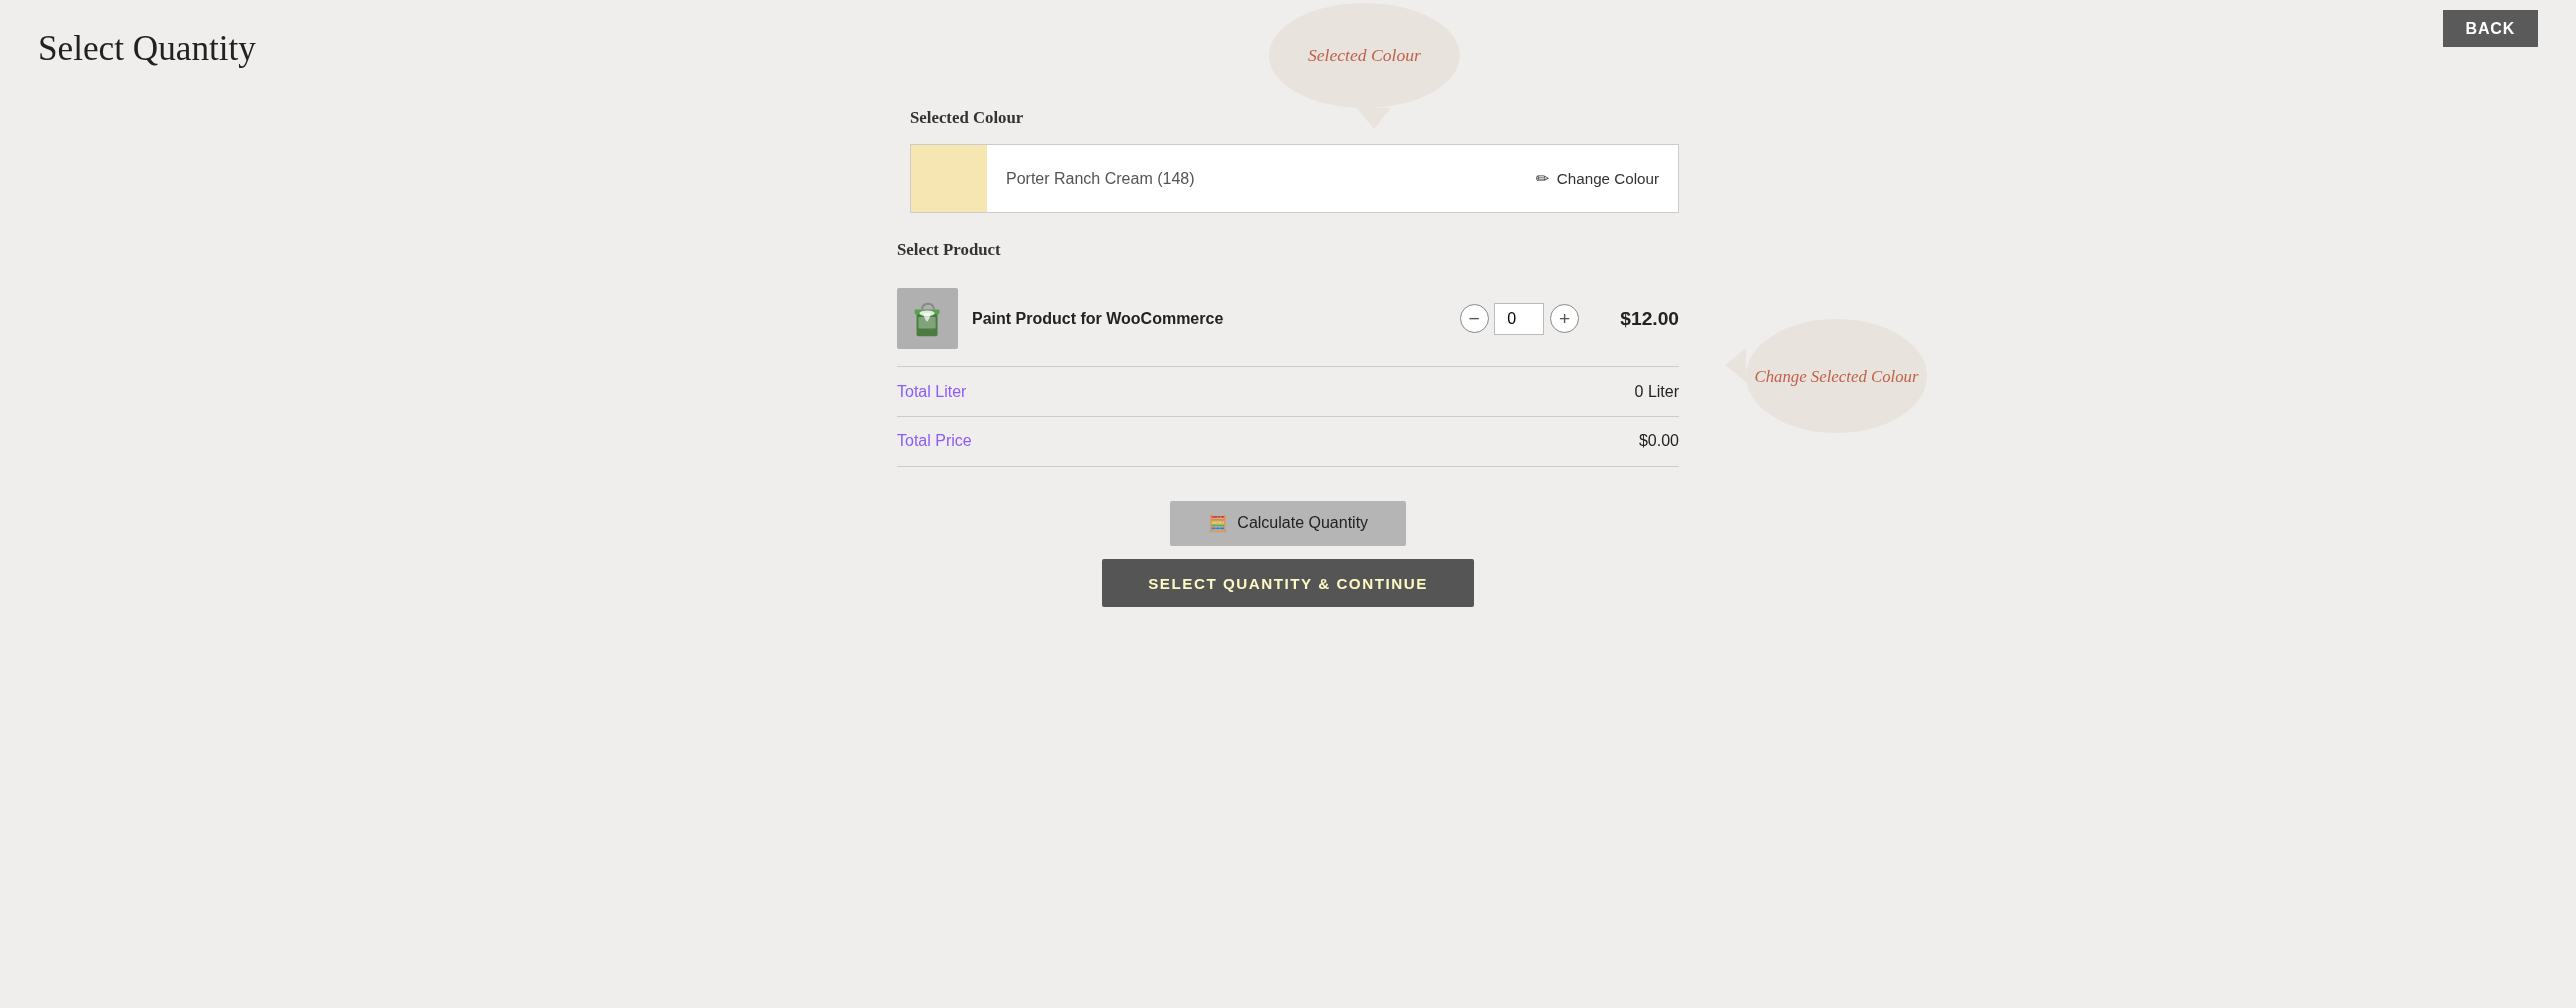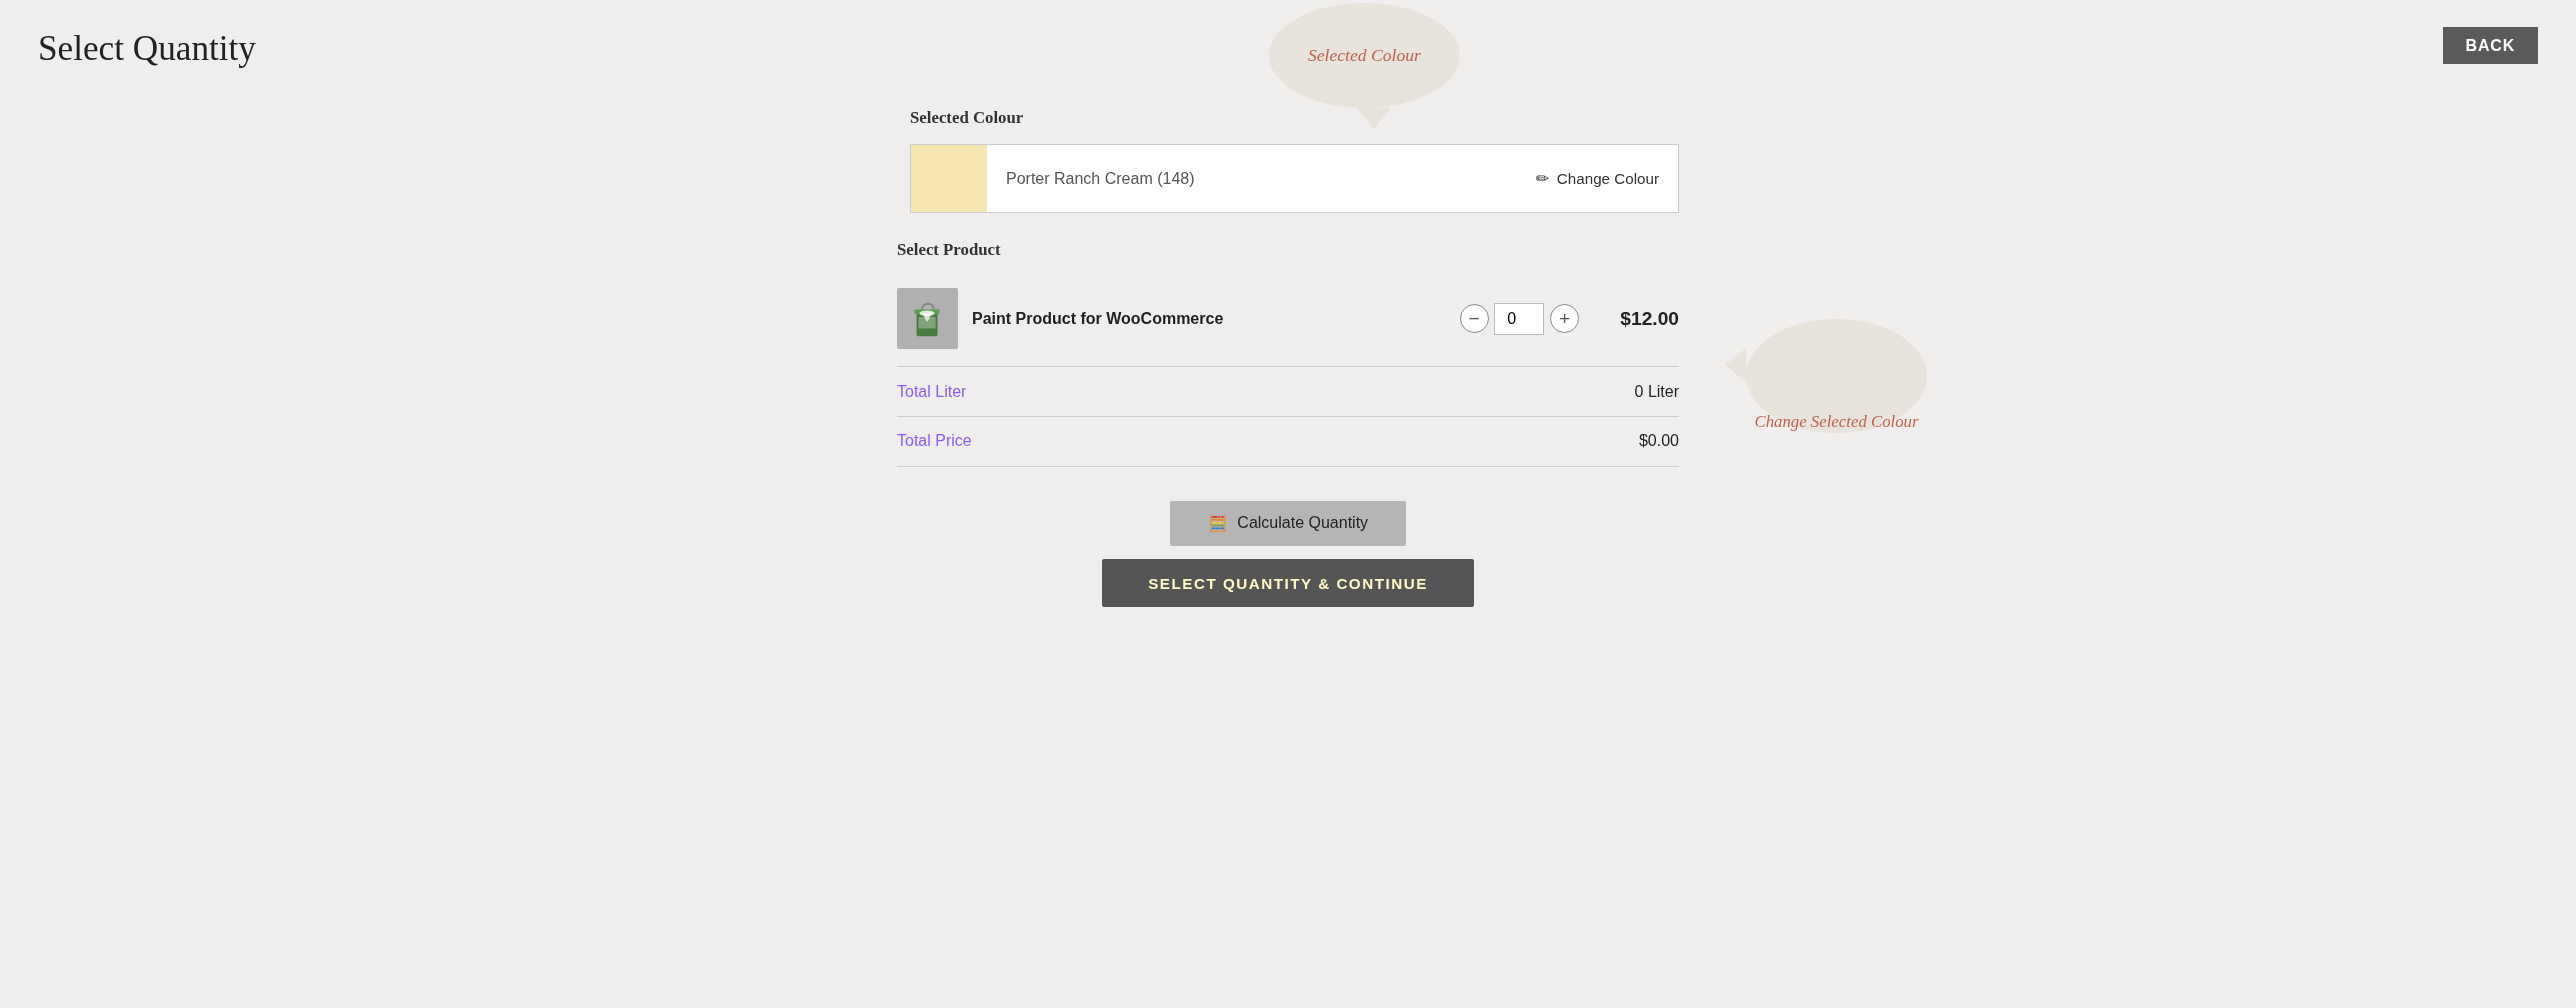--- a/index.html
+++ b/index.html
@@ -14,21 +14,21 @@
 
     .page-title {
       font-size: 2.2rem;
       font-weight: 400;
       color: #222;
       margin-bottom: 39px;
     }
 
     .back-button {
       position: absolute;
-      top: 27px;
+      top: 10px;
       right: 38px;
       background: #5a5a5a;
       color: #fff;
       border: none;
       padding: 9.5px 23px;
       font-size: 1rem;
       font-family: Arial, sans-serif;
       font-weight: bold;
       letter-spacing: 0.05em;
       cursor: pointer;
@@ -135,21 +135,21 @@
     
     .tooltip-bubble-right {
       position: absolute;
       right: -248px;
       top: 48px;
       background: #e8e3dc;
       border-radius: 50%;
       width: 181px;
       height: 114px;
       display: flex;
-      align-items: flex-end;
+      align-items: center;
       justify-content: center;
       text-align: center;
     }
 
     .tooltip-bubble-right::before {
       content: '';
       position: absolute;
       left: -21px;
       top: 40%;
       transform: translateY(-50%);

